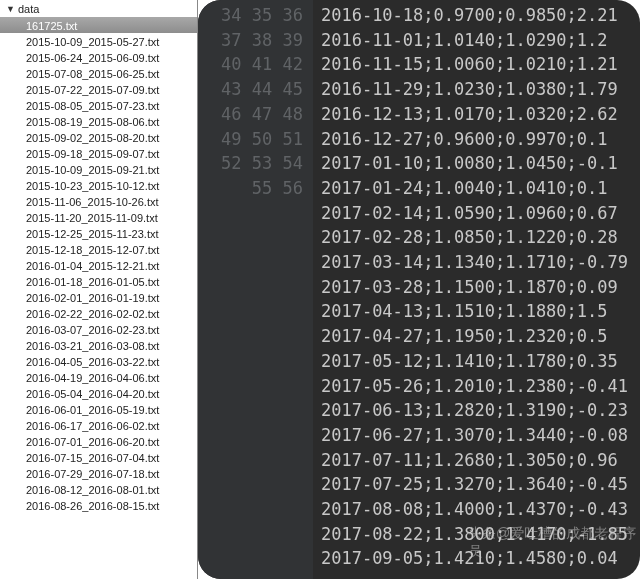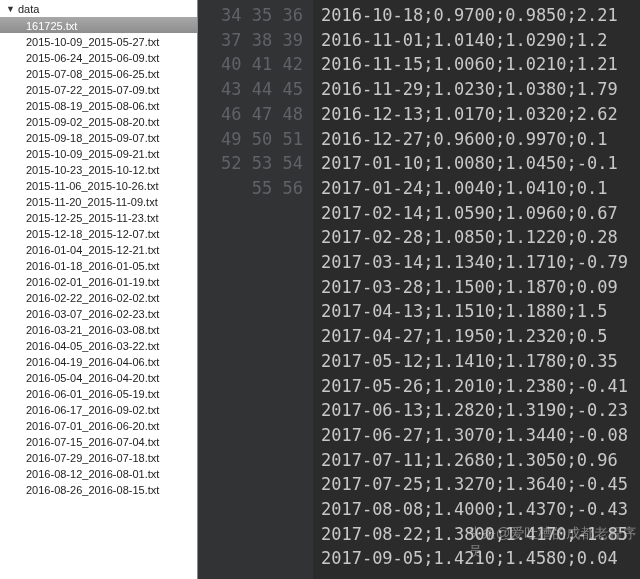--- a/index.html
+++ b/index.html
@@ -47,20 +47,21 @@
       color: #fff;
     }
     .editor {
       flex: 1;
       background: #2b2b2b;
       color: #a9b7c6;
       font-family: "Consolas", "Menlo", monospace;
       font-size: 17px;
       overflow: hidden;
       position: relative;
+      border-radius: 23px;
     }
     .editor-inner {
       display: flex;
       height: 100%;
     }
     .gutter {
       background: #313335;
       color: #606366;
       text-align: right;
       padding: 3px 10px 0 12px;
@@ -90,40 +91,41 @@
   <div class="tree-header">
     <span class="disclosure">▼</span>
     <span>data</span>
   </div>
   <ul class="file-list" id="file-list">
       <li class="file-item selected">161725.txt</li>
       <li class="file-item">2015-10-09_2015-05-27.txt</li>
       <li class="file-item">2015-06-24_2015-06-09.txt</li>
       <li class="file-item">2015-07-08_2015-06-25.txt</li>
       <li class="file-item">2015-07-22_2015-07-09.txt</li>
+      <li class="file-item">2015-08-05_2015-07-23.txt</li>
       <li class="file-item">2015-08-19_2015-08-06.txt</li>
       <li class="file-item">2015-09-02_2015-08-20.txt</li>
       <li class="file-item">2015-09-18_2015-09-07.txt</li>
       <li class="file-item">2015-10-09_2015-09-21.txt</li>
       <li class="file-item">2015-10-23_2015-10-12.txt</li>
       <li class="file-item">2015-11-06_2015-10-26.txt</li>
       <li class="file-item">2015-11-20_2015-11-09.txt</li>
       <li class="file-item">2015-12-25_2015-11-23.txt</li>
       <li class="file-item">2015-12-18_2015-12-07.txt</li>
       <li class="file-item">2016-01-04_2015-12-21.txt</li>
       <li class="file-item">2016-01-18_2016-01-05.txt</li>
       <li class="file-item">2016-02-01_2016-01-19.txt</li>
       <li class="file-item">2016-02-22_2016-02-02.txt</li>
       <li class="file-item">2016-03-07_2016-02-23.txt</li>
       <li class="file-item">2016-03-21_2016-03-08.txt</li>
       <li class="file-item">2016-04-05_2016-03-22.txt</li>
       <li class="file-item">2016-04-19_2016-04-06.txt</li>
       <li class="file-item">2016-05-04_2016-04-20.txt</li>
       <li class="file-item">2016-06-01_2016-05-19.txt</li>
-      <li class="file-item">2016-06-17_2016-09-02.txt</li>
+      <li class="file-item">2016-06-17_2016-06-02.txt</li>
       <li class="file-item">2016-07-01_2016-06-20.txt</li>
       <li class="file-item">2016-07-15_2016-07-04.txt</li>
       <li class="file-item">2016-07-29_2016-07-18.txt</li>
       <li class="file-item">2016-08-12_2016-08-01.txt</li>
       <li class="file-item">2016-08-26_2016-08-15.txt</li>
     </ul>
 </div>
 
 <div class="editor">
   <div class="editor-inner">

